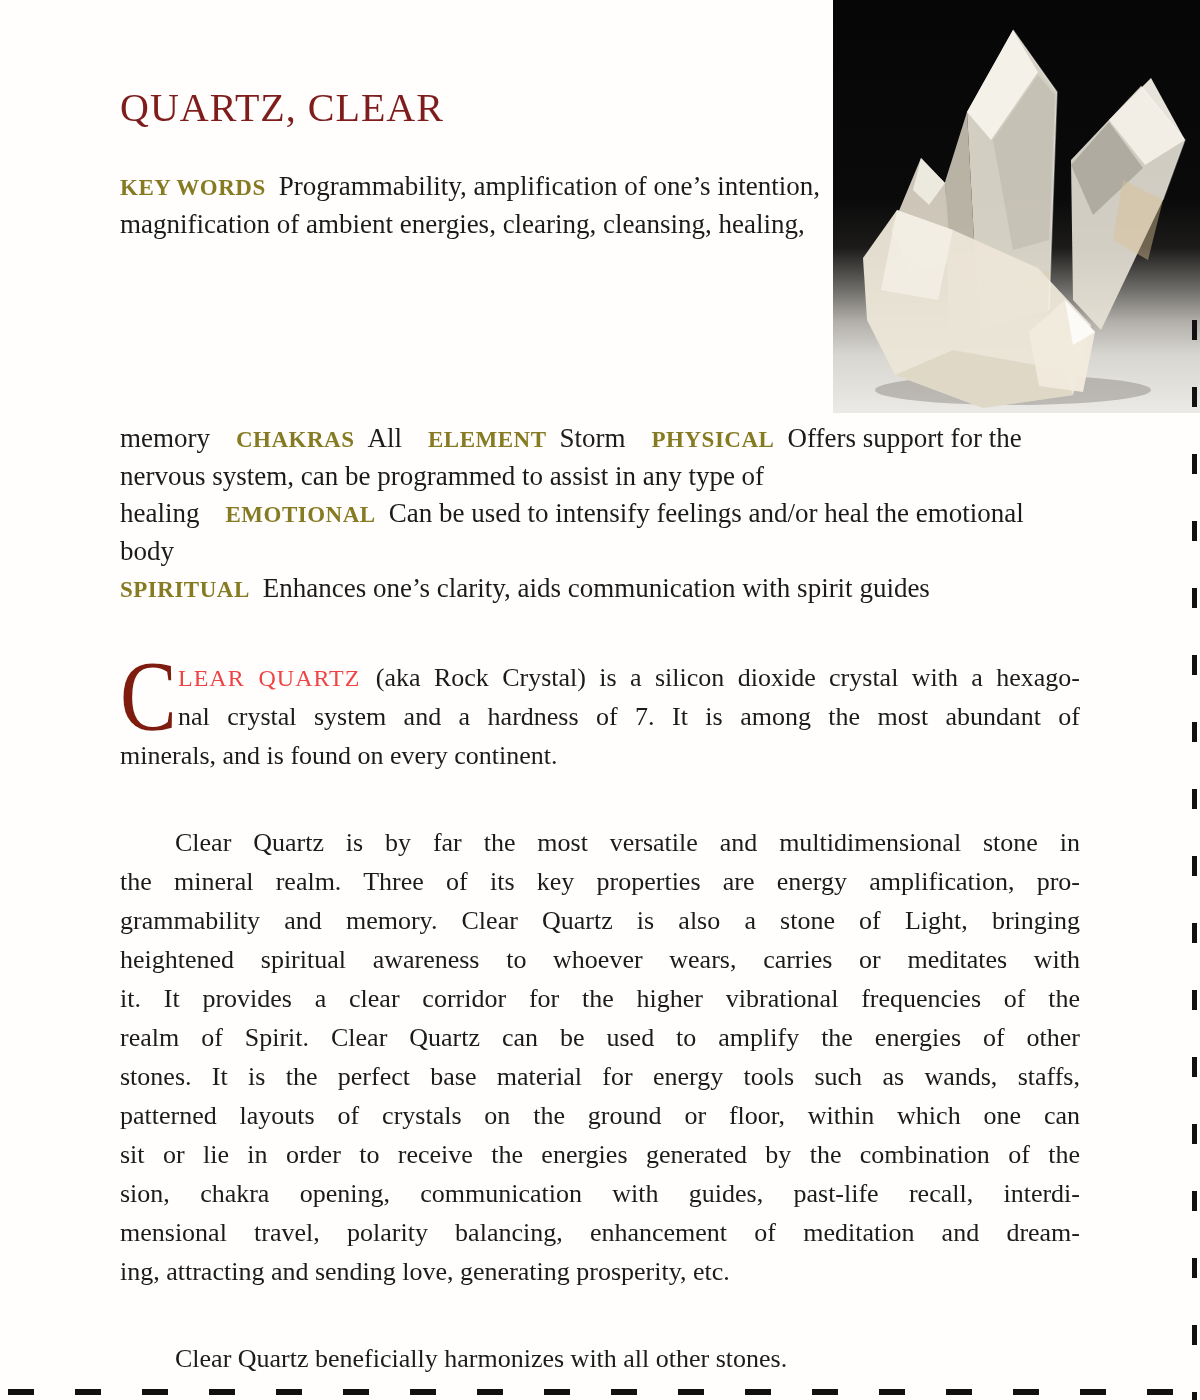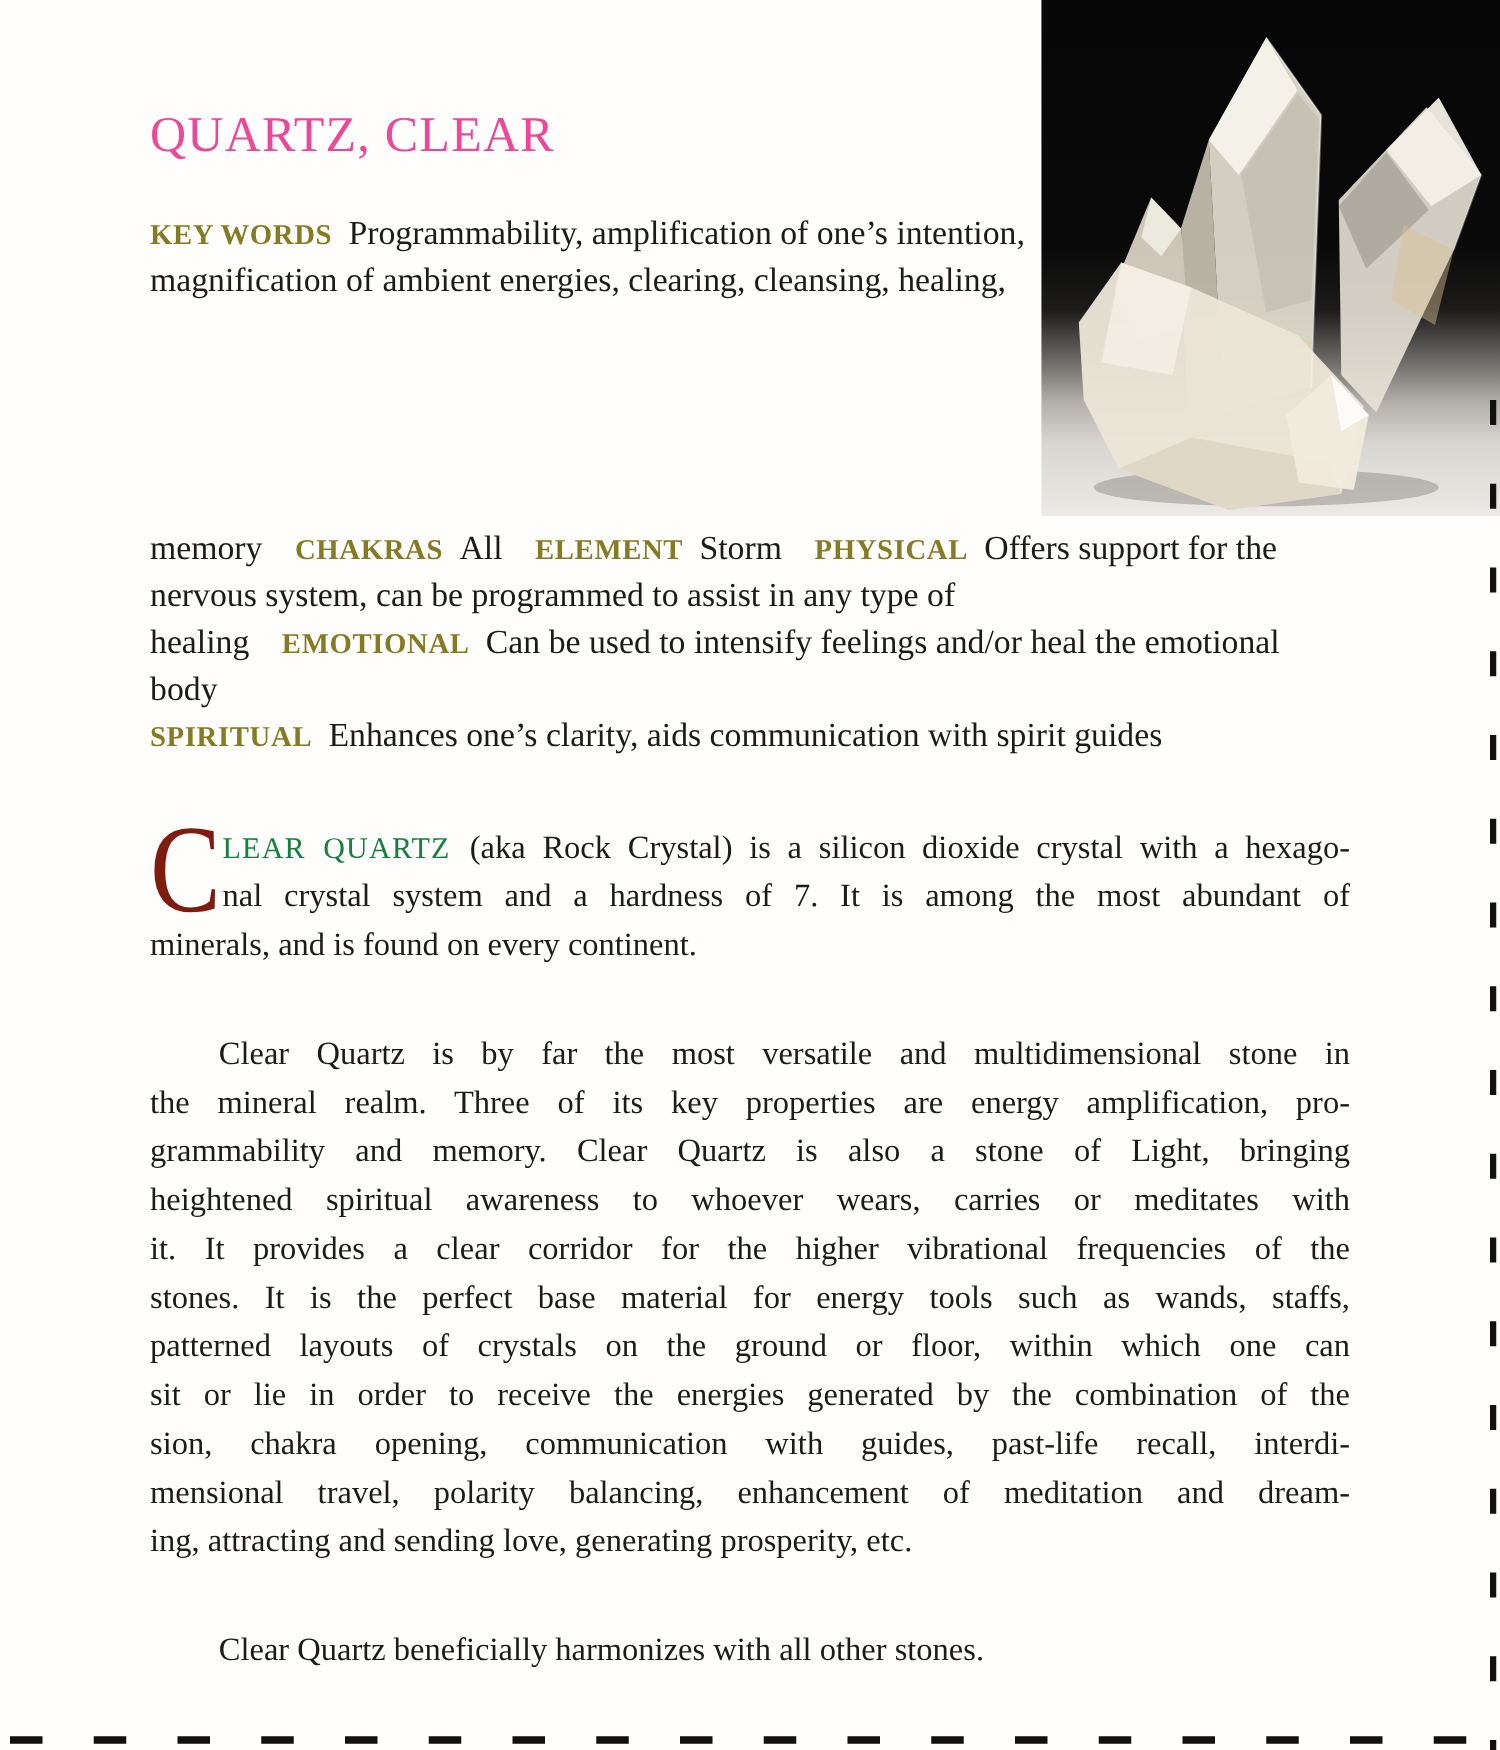--- a/index.html
+++ b/index.html
@@ -13,21 +13,21 @@
   }
   .content{padding:0 120px;}
 
   
   .title{
     margin:85px 0 0 0;
     font-size:40px;
     line-height:46px;
     font-weight:normal;
     letter-spacing:1px;
-    color:#ec4899;
+    color:#7f1d1d;
   }
 
   
   .keywords{
     margin-top:37px;
     font-size:27px;
     line-height:37px;
     text-align:left;
   }
   .kw-spacer{float:right;width:247px;height:252px;}
@@ -60,21 +60,21 @@
     height:78px;
     font-size:100px;
     line-height:76px;
     color:#7e1c10;
     transform:scaleX(.85);
     transform-origin:0 60%;
   }
   .leadin{
     font-size:24px;
     letter-spacing:1px;
-    color:#15803d;
+    color:#ef4444;
     margin-right:2px;
   }
 
   
   .photo{
     position:absolute;
     left:833px;top:0;
     width:367px;height:413px;
   }
   .photo svg{display:block;width:100%;height:100%;}
@@ -154,20 +154,21 @@
       <div class="jline"><span class="leadin">LEAR QUARTZ</span> (aka Rock Crystal) is a silicon dioxide crystal with a hexago-</div>
           <div class="jline">nal crystal system and a hardness of 7. It is among the most abundant of</div>
           <div class="jline no-stretch">minerals, and is found on every continent.</div>
         </div>
       <div class="para" id="para2">
           <div class="jline indent">Clear Quartz is by far the most versatile and multidimensional stone in</div>
           <div class="jline">the mineral realm. Three of its key properties are energy amplification, pro-</div>
           <div class="jline">grammability and memory. Clear Quartz is also a stone of Light, bringing</div>
           <div class="jline">heightened spiritual awareness to whoever wears, carries or meditates with</div>
           <div class="jline">it. It provides a clear corridor for the higher vibrational frequencies of the</div>
+          <div class="jline">realm of Spirit. Clear Quartz can be used to amplify the energies of other</div>
           <div class="jline">stones. It is the perfect base material for energy tools such as wands, staffs,</div>
           <div class="jline">patterned layouts of crystals on the ground or floor, within which one can</div>
           <div class="jline">sit or lie in order to receive the energies generated by the combination of the</div>
           <div class="jline">sion, chakra opening, communication with guides, past-life recall, interdi-</div>
           <div class="jline">mensional travel, polarity balancing, enhancement of meditation and dream-</div>
           <div class="jline no-stretch">ing, attracting and sending love, generating prosperity, etc.</div>
         </div>
       <div class="para" id="para3">
         <div class="jline indent no-stretch">Clear Quartz beneficially harmonizes with all other stones.</div>
       </div>

